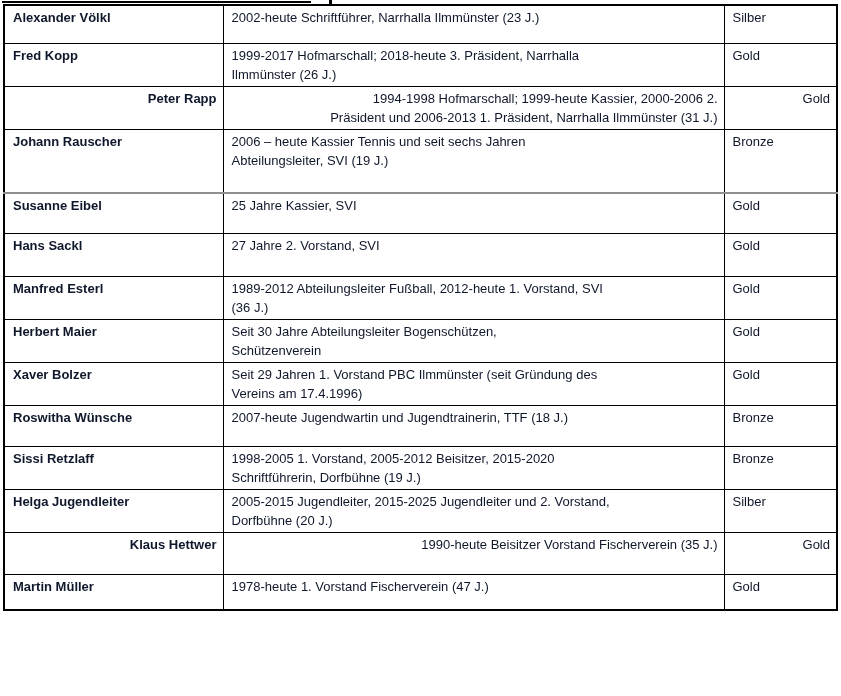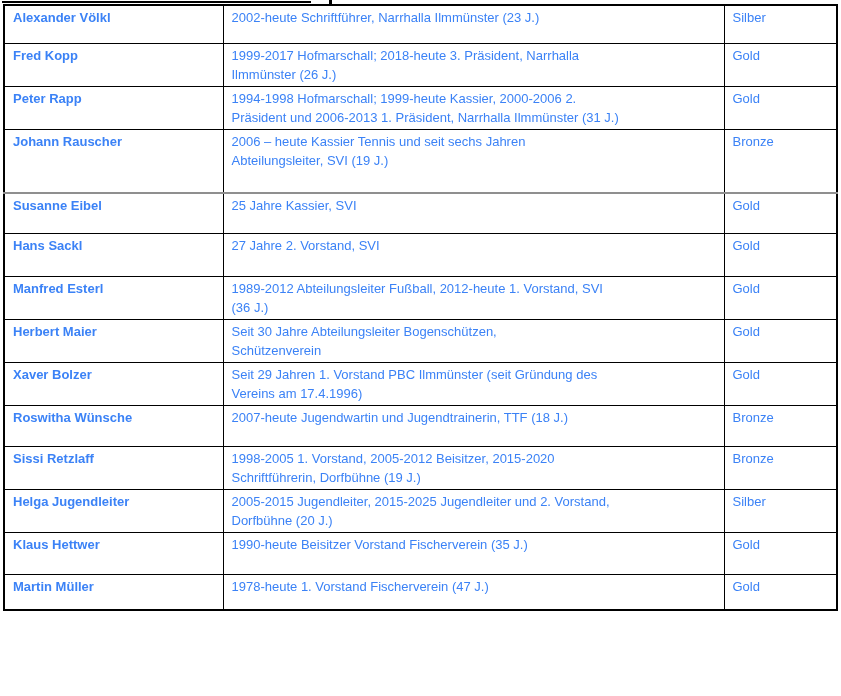--- a/index.html
+++ b/index.html
@@ -3,21 +3,21 @@
 <meta charset="utf-8">
 <style>
   html, body { margin: 0; padding: 0; background: #ffffff; }
   .page {
     position: relative;
     width: 841px;
     height: 696px;
     background: #ffffff;
     overflow: hidden;
     font-family: "Liberation Sans", sans-serif;
-    color: #3b82f6;
+    color: #0f172a;
   }
   
   .cutoff-underline {
     position: absolute;
     left: 2px; top: 1px;
     width: 309px; height: 2px;
     background: #000000;
   }
   .cutoff-comma {
     position: absolute;
@@ -65,21 +65,21 @@
       <td class="col-name">Alexander Völkl</td>
       <td class="col-desc">2002-heute Schriftführer, Narrhalla Ilmmünster (23 J.)</td>
       <td class="col-award">Silber</td>
     </tr>
         <tr style="height: 38px;">
       <td class="col-name">Fred Kopp</td>
       <td class="col-desc">1999-2017 Hofmarschall; 2018-heute 3. Präsident, Narrhalla
 Ilmmünster (26 J.)</td>
       <td class="col-award">Gold</td>
     </tr>
-        <tr style="height: 43px;">
+        <tr style="height: 43px; text-align: right;">
       <td class="col-name">Peter Rapp</td>
       <td class="col-desc">1994-1998 Hofmarschall; 1999-heute Kassier, 2000-2006 2.
 Präsident und 2006-2013 1. Präsident, Narrhalla Ilmmünster (31 J.)</td>
       <td class="col-award">Gold</td>
     </tr>
         <tr style="height: 64px;">
       <td class="col-name">Johann Rauscher</td>
       <td class="col-desc">2006 – heute Kassier Tennis und seit sechs Jahren
 Abteilungsleiter, SVI (19 J.)</td>
       <td class="col-award">Bronze</td>
@@ -122,21 +122,21 @@
       <td class="col-desc">1998-2005 1. Vorstand, 2005-2012 Beisitzer, 2015-2020
 Schriftführerin, Dorfbühne (19 J.)</td>
       <td class="col-award">Bronze</td>
     </tr>
         <tr style="height: 40px;">
       <td class="col-name">Helga Jugendleiter</td>
       <td class="col-desc">2005-2015 Jugendleiter, 2015-2025 Jugendleiter und 2. Vorstand,
 Dorfbühne (20 J.)</td>
       <td class="col-award">Silber</td>
     </tr>
-        <tr style="height: 42px;">
+        <tr style="height: 42px; text-align: right;">
       <td class="col-name">Klaus Hettwer</td>
       <td class="col-desc">1990-heute Beisitzer Vorstand Fischerverein (35 J.)</td>
       <td class="col-award">Gold</td>
     </tr>
         <tr style="height: 36px;">
       <td class="col-name">Martin Müller</td>
       <td class="col-desc">1978-heute 1. Vorstand Fischerverein (47 J.)</td>
       <td class="col-award">Gold</td>
     </tr>
       </tbody>

